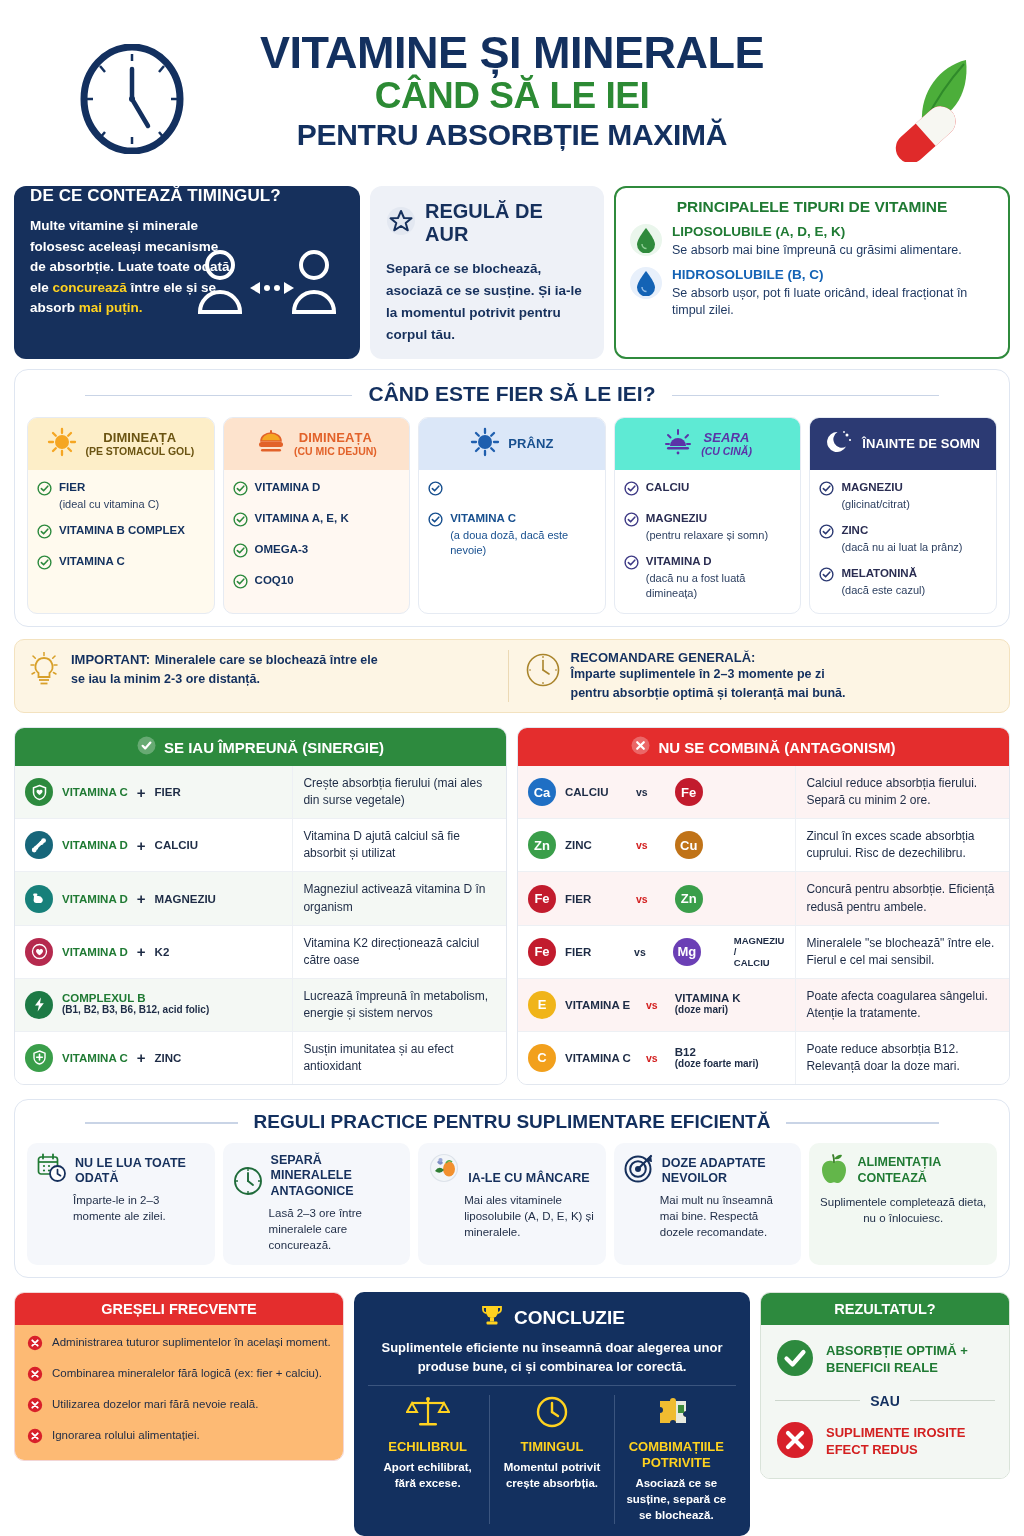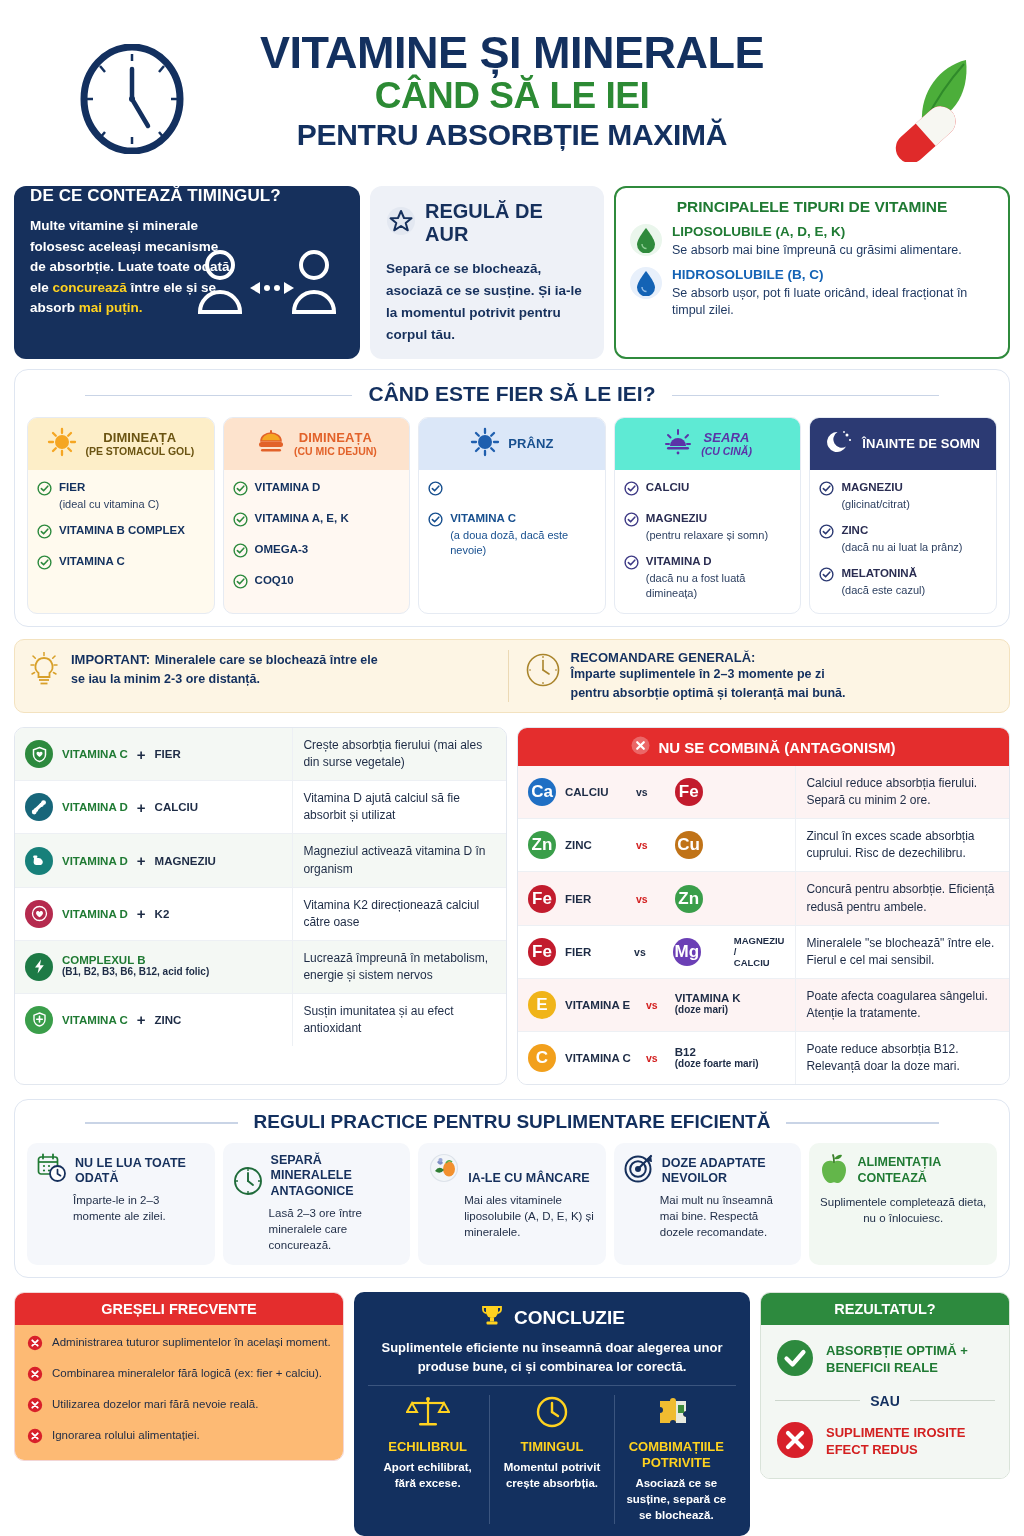--- a/index.html
+++ b/index.html
@@ -97,21 +97,21 @@
   .tbl-head { padding: 8px; text-align: center; font-size: 15px; font-weight: 800; color: #fff; display: flex; align-items: center; justify-content: center; gap: 8px; }
   .tbl-head.green { background: #2d8a3e; }
   .tbl-head.red { background: #e42d2d; }
   .trow { display: flex; align-items: stretch; border-bottom: 1px solid #edf0f4; }
   .trow:last-child { border-bottom: none; }
   .tleft { width: 56.5%; display: flex; align-items: center; gap: 9px; padding: 9px 8px 9px 10px; }
   .tright { flex: 1; padding: 9px 10px; display: flex; align-items: flex-end; border-left: 1px solid #edf0f4; }
   .tdesc { font-size: 12px; line-height: 1.42; color: #1d2b45; font-weight: 500; }
   .sy-row0 { background: #f4f8f4; } .sy-row1 { background: #ffffff; }
   .an-row0 { background: #fdf3f3; } .an-row1 { background: #ffffff; }
-  .circ { flex: 0 0 auto; width: 28px; height: 28px; border-radius: 50%; display: flex; align-items: center; justify-content: center; font-size: 17px; font-weight: 800; color: #fff; text-align: right; }
+  .circ { flex: 0 0 auto; width: 28px; height: 28px; border-radius: 50%; display: flex; align-items: center; justify-content: center; font-size: 13px; font-weight: 800; color: #fff; text-align: right; }
   .pairname { font-size: 11.5px; font-weight: 800; color: #1f7a33; }
   .pairname2 { font-size: 11.5px; font-weight: 800; color: #1d2b45; }
   .plus { font-size: 15px; font-weight: 800; color: #1d2b45; }
   .vs { font-size: 10.5px; font-weight: 800; color: #d32020; }
   .vs.dark { color: #1d2b45; }
   .subsm { font-size: 10px; font-weight: 600; color: #1d2b45; line-height: 1.25; }
   .subsm2 { font-size: 9.5px; font-weight: 800; color: #1d2b45; line-height: 1.2; margin-left: 20px; }
 
   
   .rules-panel { margin: 14px 14px 0 14px; border: 1px solid #dfe6f1; border-radius: 14px; padding: 11px 12px 12px 12px; }
@@ -572,20 +572,29 @@
         <div class="note-strong">RECOMANDARE GENERALĂ:</div>
         <div class="note-line2">Împarte suplimentele în 2–3 momente pe zi</div>
         <div class="note-line2">pentru absorbție optimă și toleranță mai bună.</div>
       </div>
     </div>
   </div>
 
   <div class="two-tables">
 
     <div class="tbl">
+      <div class="tbl-head green">
+        <span>
+          <svg width="19" height="19" viewBox="0 0 19 19">
+              <circle cx="9.5" cy="9.5" r="9" fill="#ffffff" opacity="0.28"></circle>
+              <path d="M5.6 9.8 L8.2 12.4 L13.4 6.6" fill="none" stroke="#ffffff" stroke-width="2.2" stroke-linecap="round" stroke-linejoin="round"></path>
+            </svg>
+        </span>
+        <span>SE IAU ÎMPREUNĂ (SINERGIE)</span>
+      </div>
 
       <div class="trow sy-row0">
         <div class="tleft">
           <span class="circ" style="background:#2d8a3e">
             <svg width="17" height="17" viewBox="0 0 17 17">
                 <path d="M8.5 1.5 L14.5 3.8 v5 c0 3.6 -3.3 6.1 -6 6.8 c-2.7 -0.7 -6 -3.2 -6 -6.8 v-5 z" fill="none" stroke="#fff" stroke-width="1.5"></path>
                 <path d="M8.5 11 c-2 -1.3 -3 -2.5 -3 -3.7 a1.6 1.6 0 0 1 3 -0.8 a1.6 1.6 0 0 1 3 0.8 c0 1.2 -1 2.4 -3 3.7 z" fill="#fff"></path>
               </svg>
           </span>
           <span class="pairname">VITAMINA C</span>

